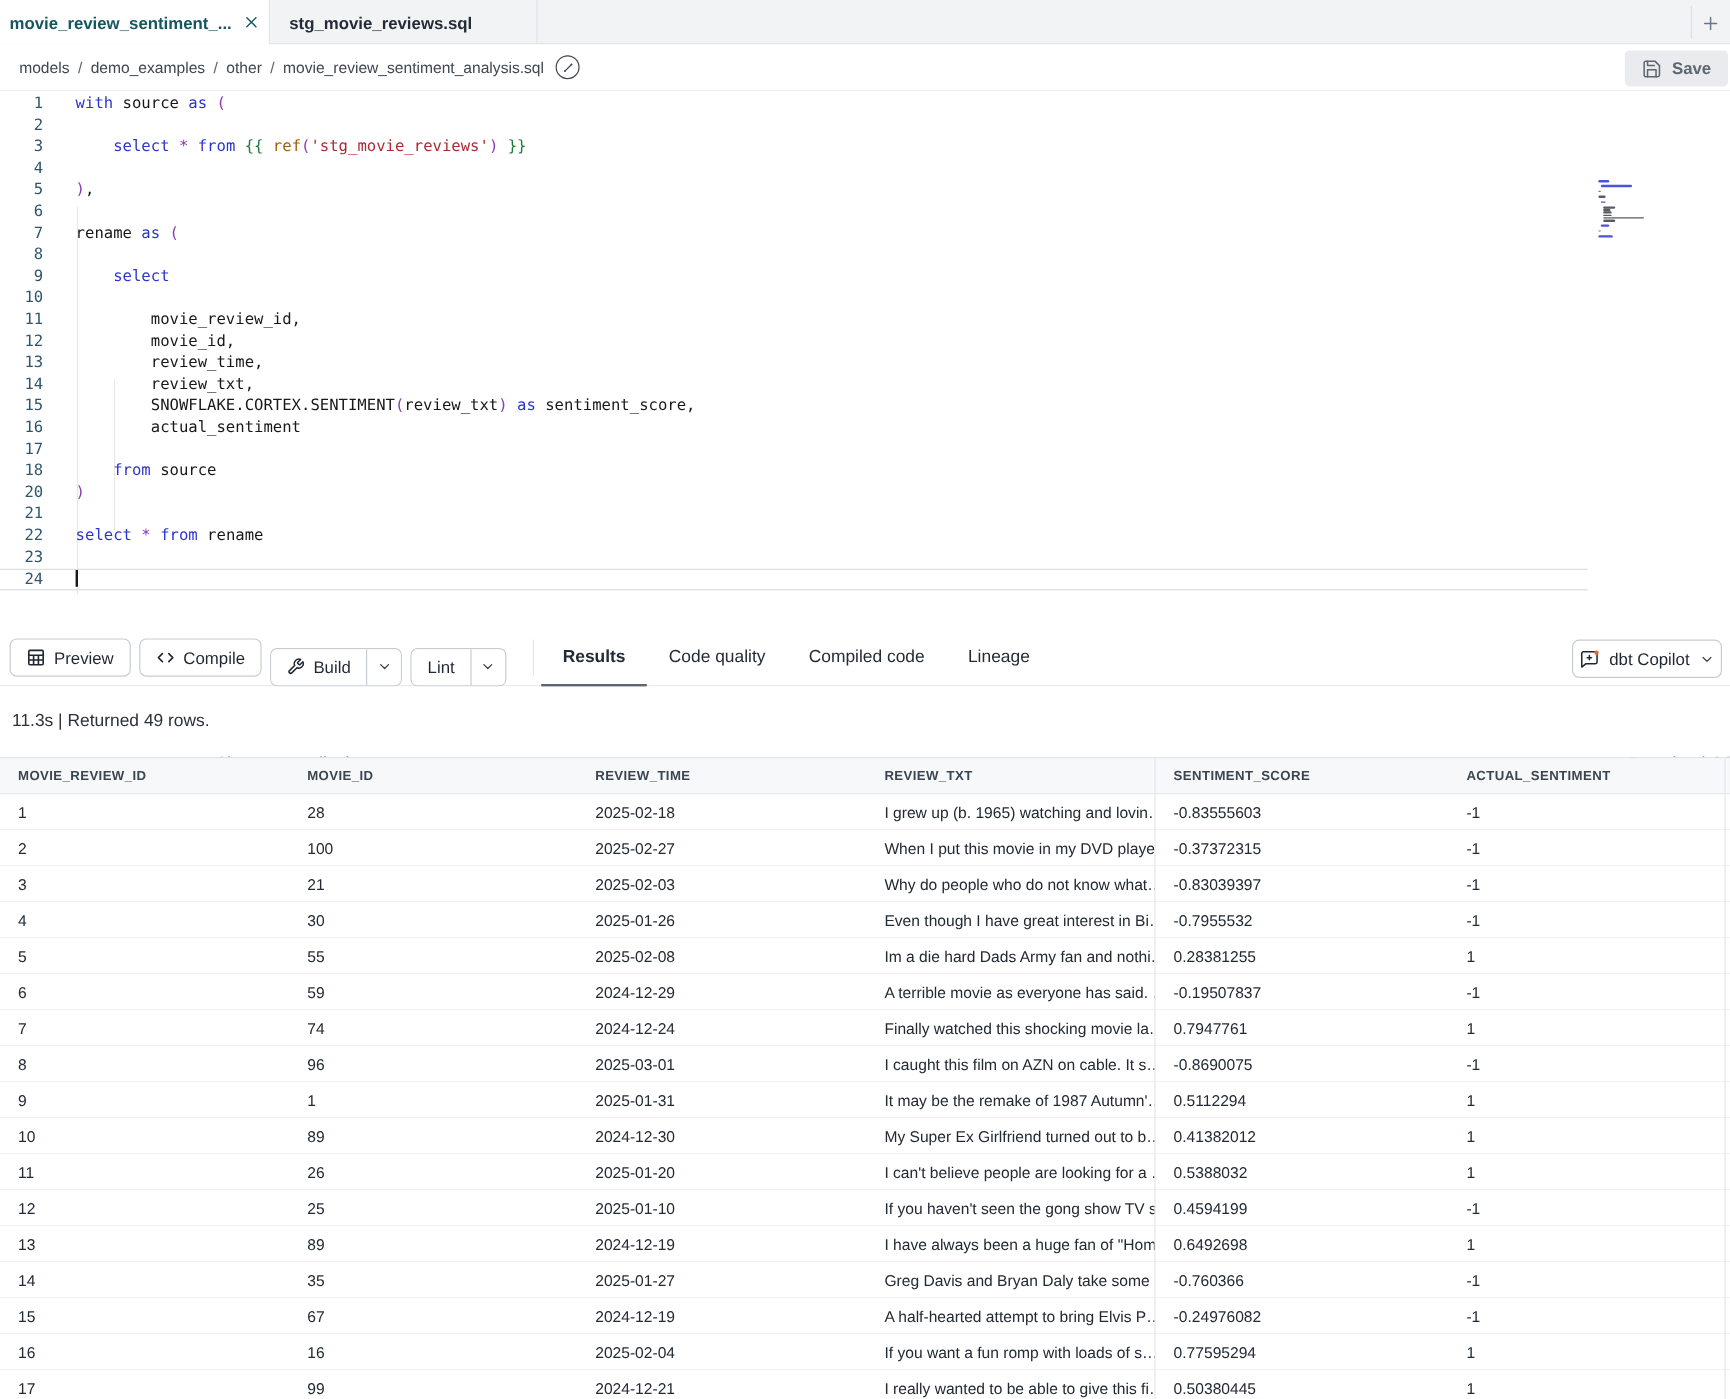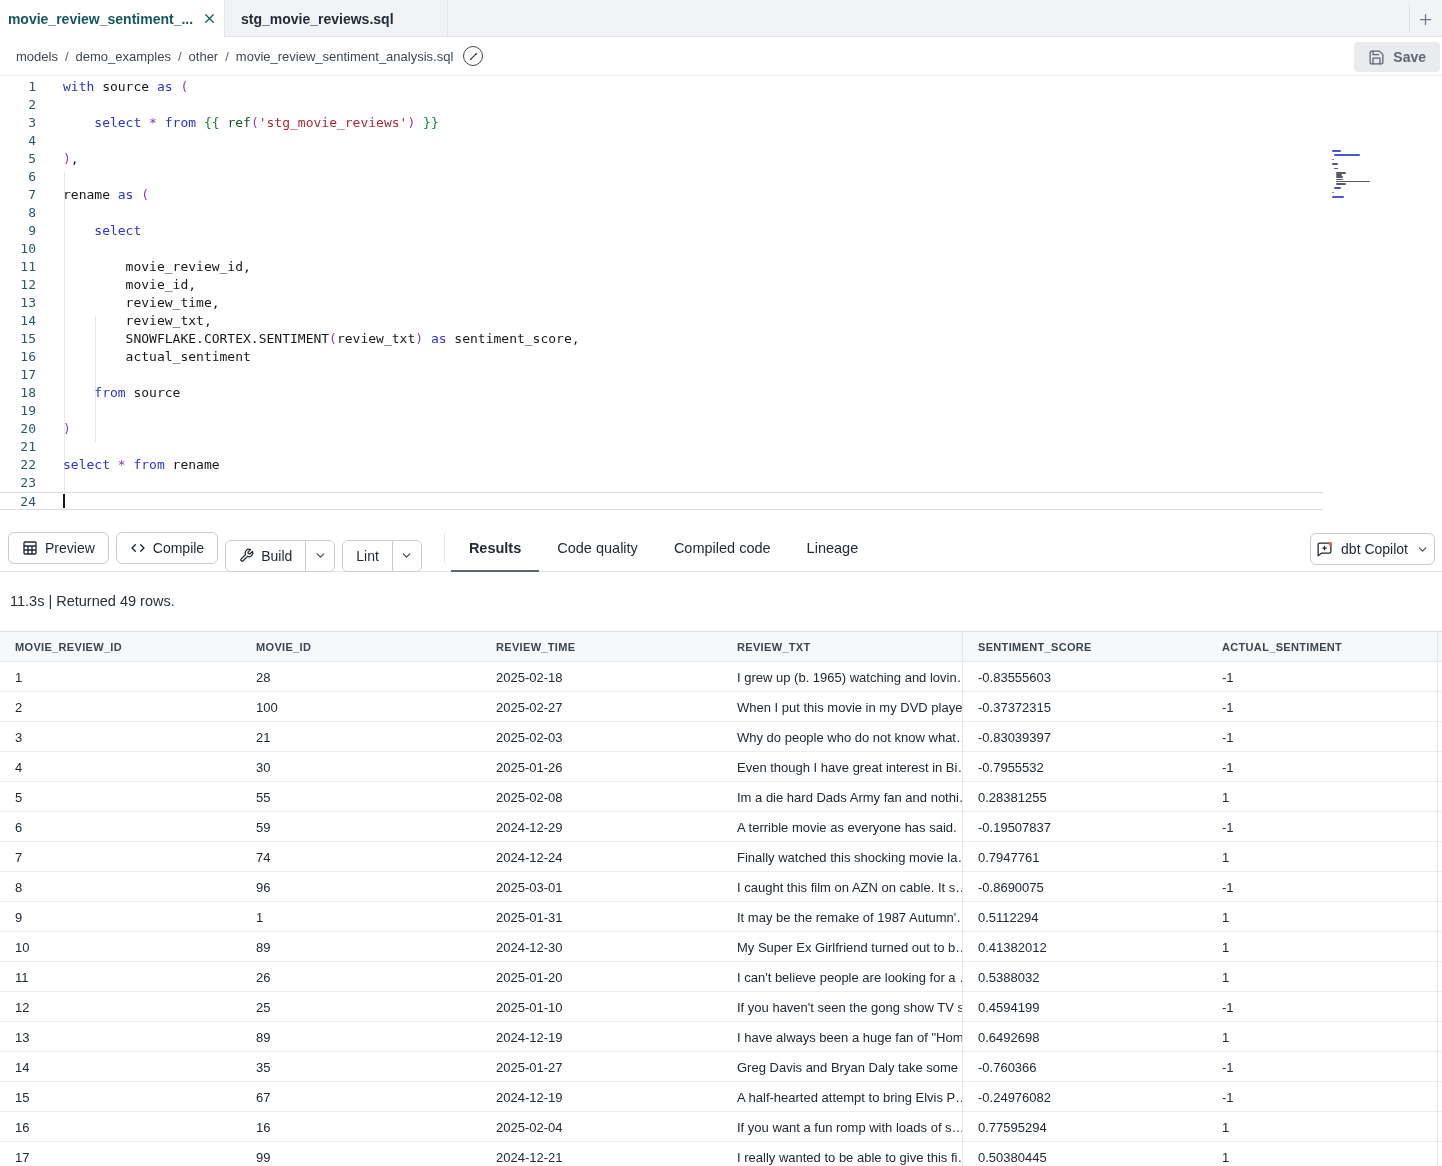--- a/index.html
+++ b/index.html
@@ -32,21 +32,21 @@
               font-size:14px; color:#5d6672; font-family:inherit;font-weight:bold; }
 
   
   .editor { position:absolute; top:76px; left:0; width:1442px; height:449px; background:#fff;
             font-family:"DejaVu Sans Mono", monospace; font-size:13px; }
   .code-lines { position:absolute; top:2px; left:0; }
   .code-line { display:flex; height:18px; line-height:18px; width:1323px; }
   .code-line .gutter { width:36px; text-align:right; color:#2f566b; flex:none; }
   .code-line .content { padding-left:27px; white-space:pre; }
   .code-line.active { border-top:1px solid #d9dde2; border-bottom:1px solid #d9dde2; }
-  .tk-kw { color:#2b35cf; } .tk-fn { color:#14532d;text-align:right; }
+  .tk-kw { color:#2b35cf; } .tk-fn { color:#a16207;text-align:right; }
   .tk-op { color:#8a3cb4; } .tk-br { color:#8a3cb4; }
   .tk-jj { color:#1b7d3a; } .tk-st { color:#ae2a33; } .tk-pl { color:#17181a; }
   .cursor { display:inline-block; width:2px; height:14px; background:#15181b; vertical-align:-2px; }
   .indent-guide { position:absolute; width:1px; background:#e6e8eb; }
   .minimap { position:absolute; left:1332px; top:74px; width:66px; }
   .minimap .mm { position:absolute; height:1.5px; border-radius:1px; opacity:.85; }
 
   
   .toolbar { position:absolute; top:525px; left:0; width:1442px; height:47px; background:#fff;
              border-bottom:1px solid #e3e6ea; display:flex; align-items:center; }
@@ -213,24 +213,20 @@
           <span class="gutter">16</span>
           <span class="content"><span class="tk-pl">        actual_sentiment</span></span>
         </div>
         <div class="code-line">
           <span class="gutter">17</span>
           <span class="content"></span>
         </div>
         <div class="code-line">
           <span class="gutter">18</span>
           <span class="content"><span class="tk-pl">    </span><span class="tk-kw">from</span><span class="tk-pl"> source</span></span>
-        </div>
-        <div class="code-line">
-          <span class="gutter">19</span>
-          <span class="content"></span>
         </div>
         <div class="code-line">
           <span class="gutter">20</span>
           <span class="content"><span class="tk-br">)</span></span>
         </div>
         <div class="code-line">
           <span class="gutter">21</span>
           <span class="content"></span>
         </div>
         <div class="code-line">

